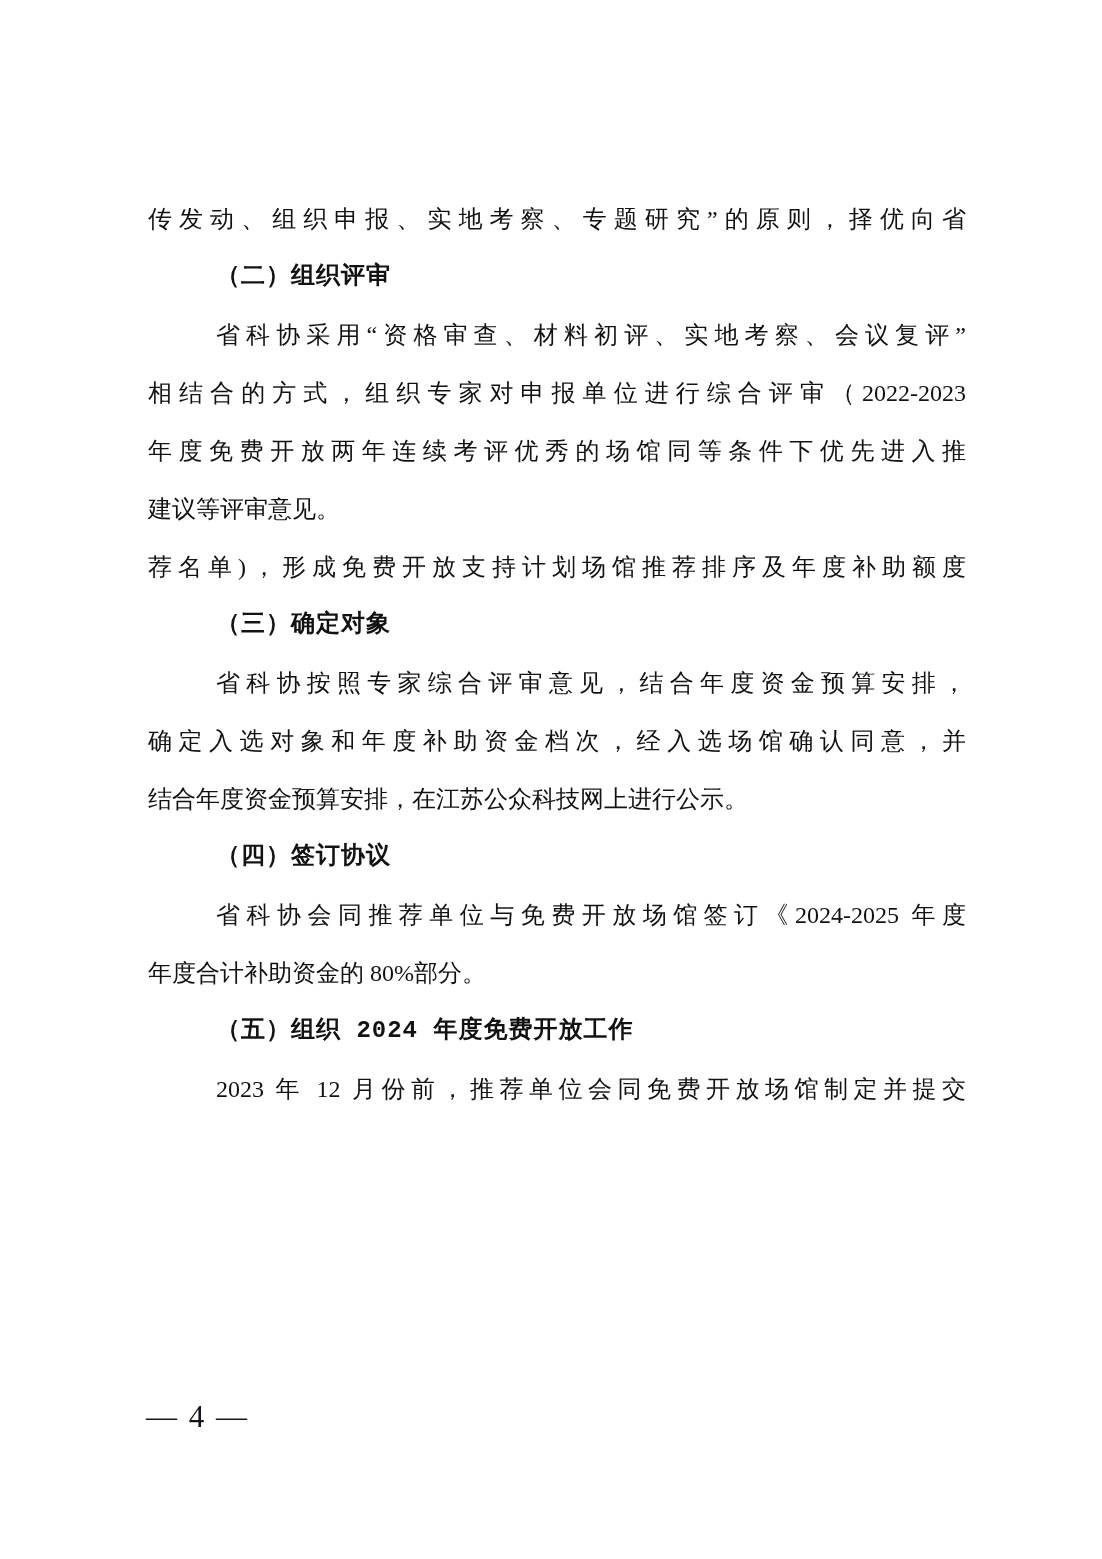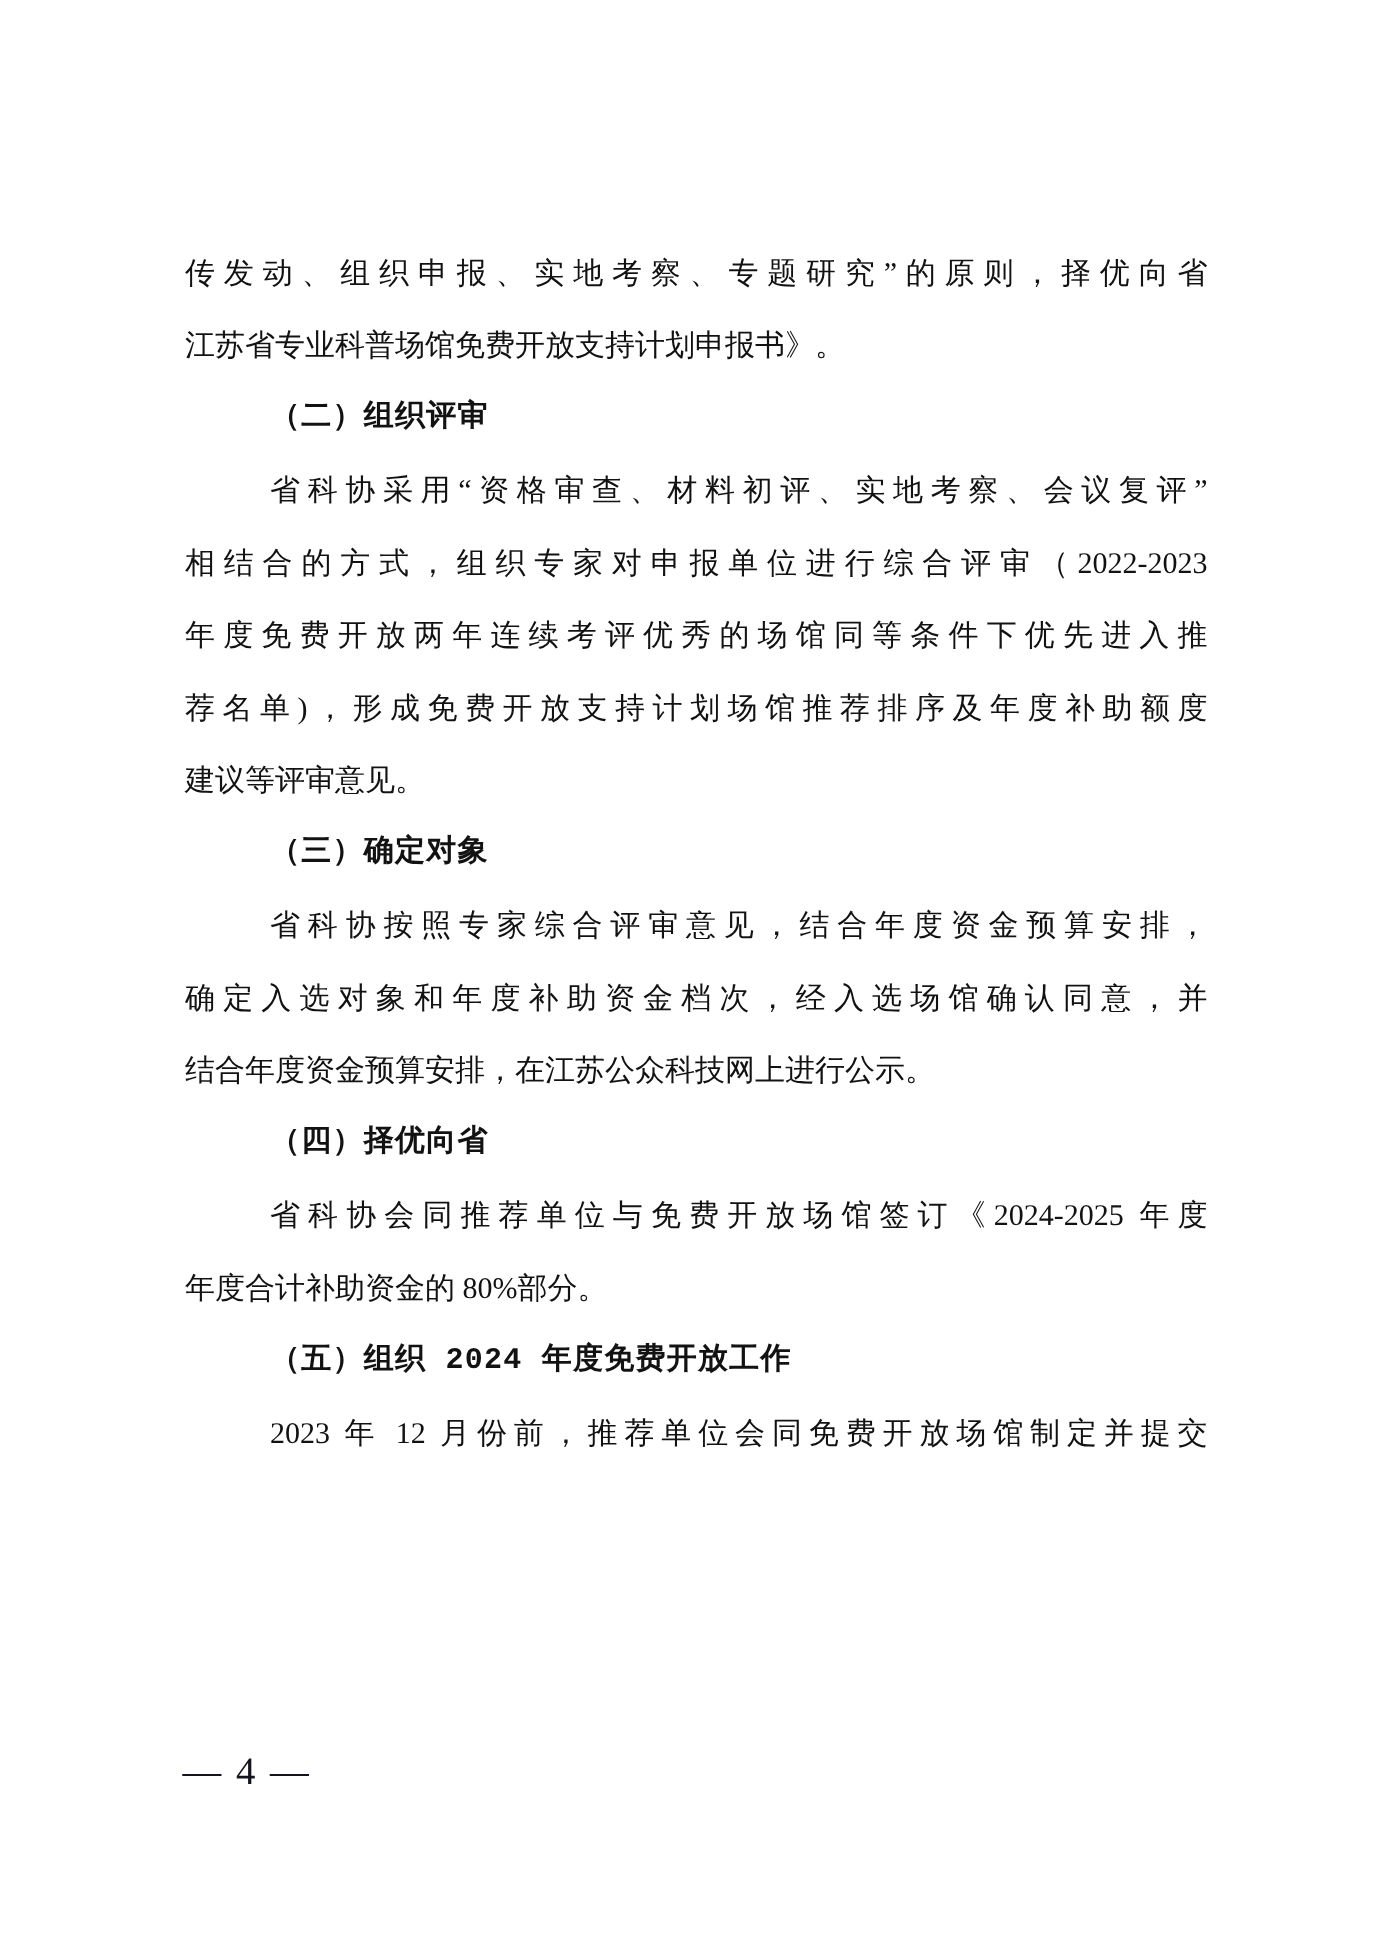--- a/index.html
+++ b/index.html
@@ -53,32 +53,31 @@
     color: #14141e;
     letter-spacing: 2px;
   }
 </style>
 </head>
 <body>
 
 <div class="page">
   <div class="content">
     <div class="line fill">传发动、组织申报、实地考察、专题研究”的原则，择优向省</div>
-    <div class="line">江苏省专业科普场馆免费开放支持计划申报书》。</div>
     <div class="line heading indent">（二）组织评审</div>
     <div class="line fill indent">省科协采用“资格审查、材料初评、实地考察、会议复评”</div>
     <div class="line fill">相结合的方式，组织专家对申报单位进行综合评审（2022-2023</div>
     <div class="line fill">年度免费开放两年连续考评优秀的场馆同等条件下优先进入推</div>
+    <div class="line">建议等评审意见。</div>
     <div class="line fill">荐名单)，形成免费开放支持计划场馆推荐排序及年度补助额度</div>
-    <div class="line">建议等评审意见。</div>
     <div class="line heading indent">（三）确定对象</div>
     <div class="line fill indent">省科协按照专家综合评审意见，结合年度资金预算安排，</div>
     <div class="line fill">确定入选对象和年度补助资金档次，经入选场馆确认同意，并</div>
     <div class="line">结合年度资金预算安排，在江苏公众科技网上进行公示。</div>
-    <div class="line heading indent">（四）择优向省</div>
+    <div class="line heading indent">（四）签订协议</div>
     <div class="line fill indent">省科协会同推荐单位与免费开放场馆签订《2024-2025 年度</div>
     <div class="line">年度合计补助资金的 80%部分。</div>
     <div class="line heading indent">（五）组织 2024 年度免费开放工作</div>
     <div class="line fill indent">2023 年 12 月份前，推荐单位会同免费开放场馆制定并提交</div>
   </div>
 
   <div class="footer">— 4 —</div>
 </div>
 
 </body></html>

